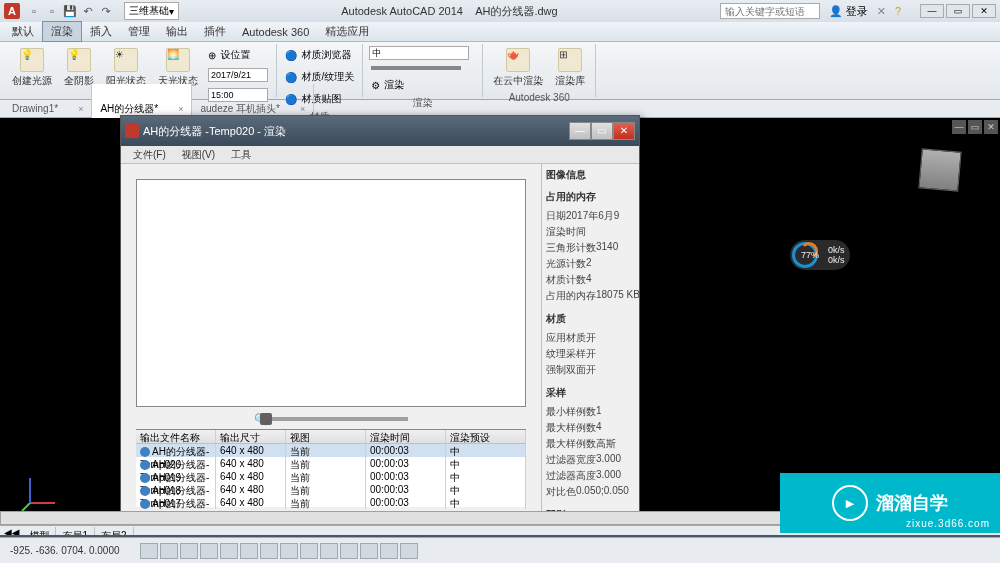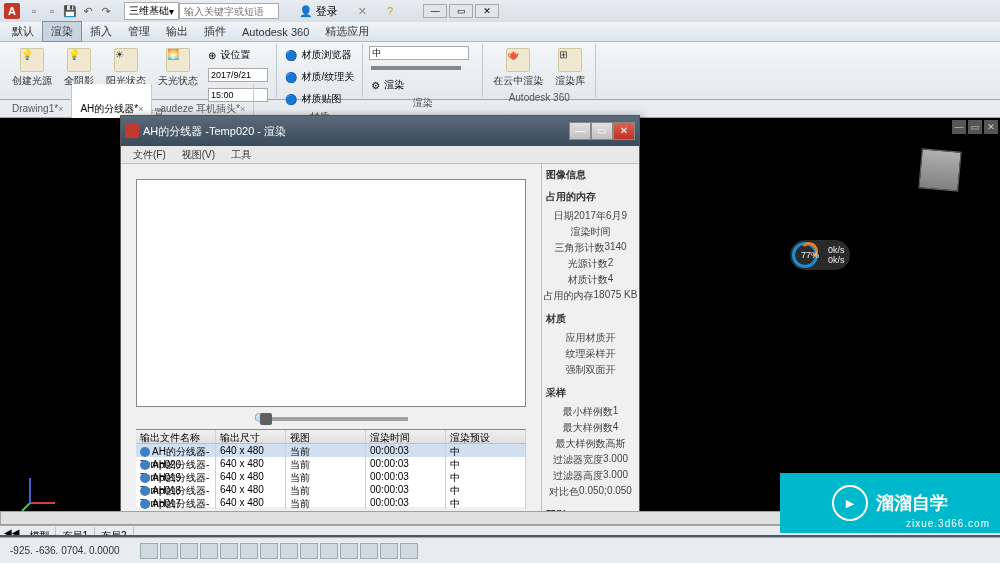--- a/index.html
+++ b/index.html
@@ -4,21 +4,21 @@
   <style>
     * { margin: 0; padding: 0; box-sizing: border-box; font-family: "Microsoft YaHei", Arial, sans-serif; }
     body { width: 1000px; height: 563px; background: #000; overflow: hidden; position: relative; font-size: 11px; }
     
     
     .title-bar { height: 22px; background: linear-gradient(#e8edf2, #d8e0e8); display: flex; align-items: center; padding: 0 4px; }
     .app-logo { width: 16px; height: 16px; background: #c0392b; color: #fff; font-weight: bold; text-align: center; line-height: 16px; font-size: 11px; border-radius: 2px; margin-right: 6px; }
     .qat { display: flex; gap: 2px; }
     .qat-icon { width: 16px; height: 16px; display: flex; align-items: center; justify-content: center; color: #555; }
     .title-center { flex: 1; text-align: center; color: #333; font-size: 11px; }
-    .title-right { display: flex; align-items: center; gap: 20px; }
+    .title-right { display: flex; align-items: center; gap: 9px; }
     .search-box { width: 100px; height: 16px; background: #fff; border: 1px solid #aaa; font-size: 10px; padding: 0 4px; color: #999; }
     .win-controls { display: flex; gap: 2px; margin-left: 10px; }
     .win-btn { width: 24px; height: 14px; background: #e0e6ec; border: 1px solid #aaa; font-size: 9px; text-align: center; line-height: 12px; }
     
     
     .menu-bar { height: 20px; background: linear-gradient(#f0f4f8, #dce4ec); display: flex; align-items: center; padding: 0 4px; border-bottom: 1px solid #b0b8c0; }
     .menu-item { padding: 2px 8px; font-size: 11px; color: #333; }
     .menu-item.active { background: #c8d4e0; border: 1px solid #8090a0; }
     .menu-dropdown { display: flex; align-items: center; margin-left: 10px; background: #fff; border: 1px solid #aaa; padding: 1px 4px; font-size: 10px; }
     
@@ -27,21 +27,21 @@
     .ribbon-group { border-right: 1px solid #c0c8d0; padding: 2px 6px; display: flex; flex-direction: column; }
     .ribbon-group-content { display: flex; gap: 4px; flex: 1; }
     .ribbon-group-label { font-size: 10px; color: #555; text-align: center; margin-top: 2px; }
     .ribbon-btn { display: flex; flex-direction: column; align-items: center; padding: 2px 4px; font-size: 10px; color: #333; }
     .ribbon-btn-icon { width: 24px; height: 24px; background: #f0e8d0; border: 1px solid #d0c8a0; border-radius: 2px; margin-bottom: 2px; }
     .ribbon-small-row { display: flex; align-items: center; gap: 4px; font-size: 10px; padding: 2px; }
     .ribbon-input { width: 60px; height: 14px; background: #fff; border: 1px solid #aaa; font-size: 9px; padding: 0 2px; }
     
     
     .doc-tabs { height: 18px; background: #e8ecf0; display: flex; align-items: center; padding: 0 4px; border-bottom: 1px solid #a0a8b0; }
-    .doc-tab { padding: 18px 8px; font-size: 10px; color: #555; border-right: 1px solid #c0c8d0; display: flex; align-items: center; gap: 0; }
+    .doc-tab { padding: 18px 8px; font-size: 10px; color: #555; border-right: 1px solid #c0c8d0; display: flex; align-items: center; gap: 20px; }
     .doc-tab.active { background: #fff; color: #000; }
     .doc-tab-close { font-size: 9px; color: #888; }
     
     
     .viewport { position: absolute; top: 118px; left: 0; right: 0; bottom: 38px; background: #000; }
     .viewport-controls { position: absolute; top: 2px; right: 2px; display: flex; gap: 2px; }
     .vp-btn { width: 14px; height: 14px; background: #555; color: #ccc; font-size: 9px; text-align: center; line-height: 14px; }
     
     
     .viewcube { position: absolute; top: 140px; right: 30px; width: 60px; height: 60px; }
@@ -71,21 +71,21 @@
     .render-preview { flex: 1; padding: 15px; display: flex; flex-direction: column; }
     .preview-area { flex: 1; background: #fff; border: 1px solid #888; }
     .zoom-slider { height: 20px; display: flex; align-items: center; justify-content: center; margin-top: 2px; }
     .slider-track { width: 140px; height: 4px; background: #a0a0a0; position: relative; }
     .slider-thumb { position: absolute; left: -8px; top: -4px; width: 12px; height: 12px; background: #606060; border-radius: 2px; }
     
     
     .info-panel { width: 100px; background: #f0f0f0; border-left: 1px solid #c0c0c0; overflow-y: auto; font-size: 10px; padding: 4px; }
     .info-section { margin-bottom: 8px; }
     .info-header { font-weight: bold; color: #333; margin-bottom: 4px; }
-    .info-row { display: flex; justify-content: center; padding: 1px 0; color: #444; }
+    .info-row { display: flex; justify-content: flex-start; padding: 1px 0; color: #444; }
     .info-label { white-space: nowrap; }
     .info-value { white-space: nowrap; }
     
     
     .file-list-container { height: 78px; background: #fff; border-top: 1px solid #888; }
     .file-list-header { height: 14px; background: linear-gradient(#f0f0f0, #e0e0e0); display: flex; font-size: 10px; border-bottom: 1px solid #c0c0c0; }
     .file-list-header > div, .file-row > div { padding: 1px 4px; border-right: 1px solid #d0d0d0; }
     .col-name { width: 80px; }
     .col-size { width: 70px; }
     .col-view { width: 80px; }
@@ -132,20 +132,23 @@
     <span class="qat-icon">▫</span>
     <span class="qat-icon">▫</span>
     <span class="qat-icon">💾</span>
     <span class="qat-icon">↶</span>
     <span class="qat-icon">↷</span>
   </div>
   <div class="menu-dropdown">
     <span>三维基础</span>
     <span>▾</span>
   </div>
+  <div class="title-center">
+    <span>Autodesk AutoCAD 2014</span>&nbsp;&nbsp;&nbsp;&nbsp;<span>AH的分线器.dwg</span>
+  </div>
   <div class="title-right">
     <input class="search-box" placeholder="输入关键字或短语" style="">
     <span>👤 <span>登录</span></span>
     <span style="color:#888;">✕</span>
     <span style="color:#d4a017;">?</span>
     <div class="win-controls">
       <div class="win-btn">—</div>
       <div class="win-btn">▭</div>
       <div class="win-btn">✕</div>
     </div>

